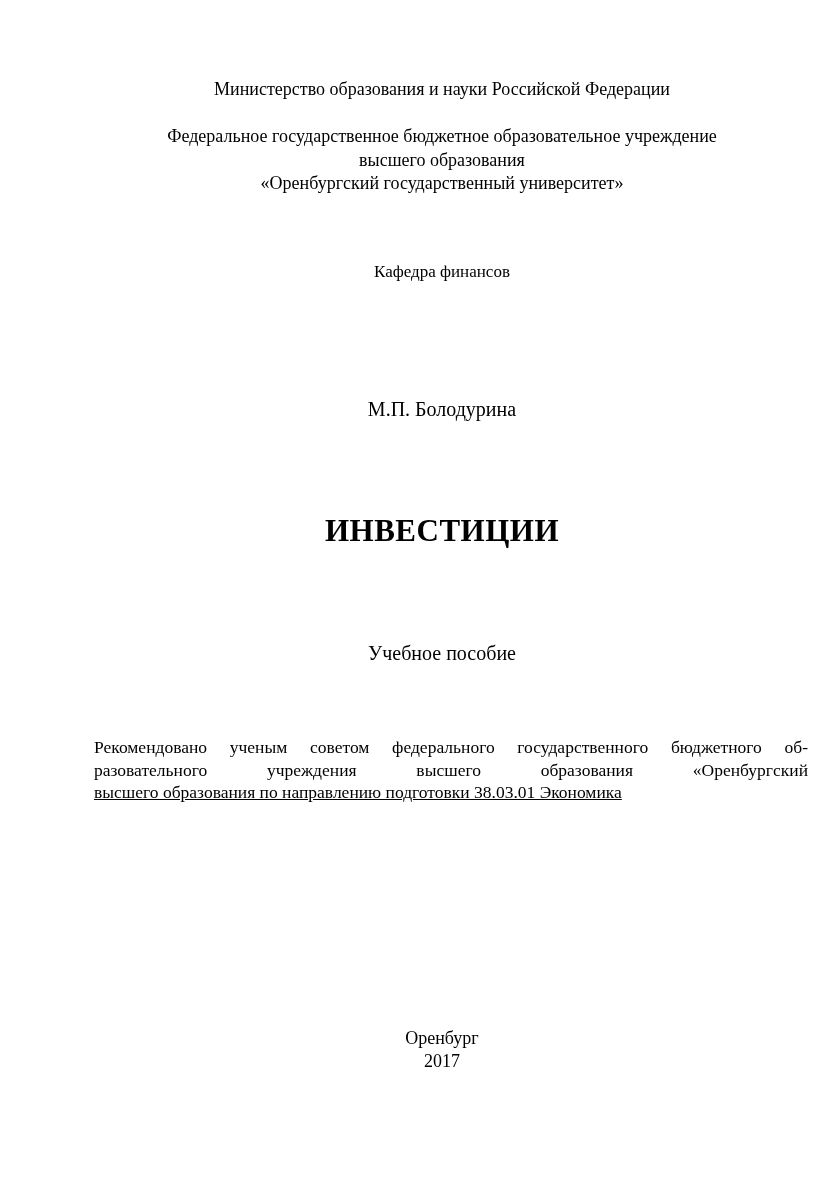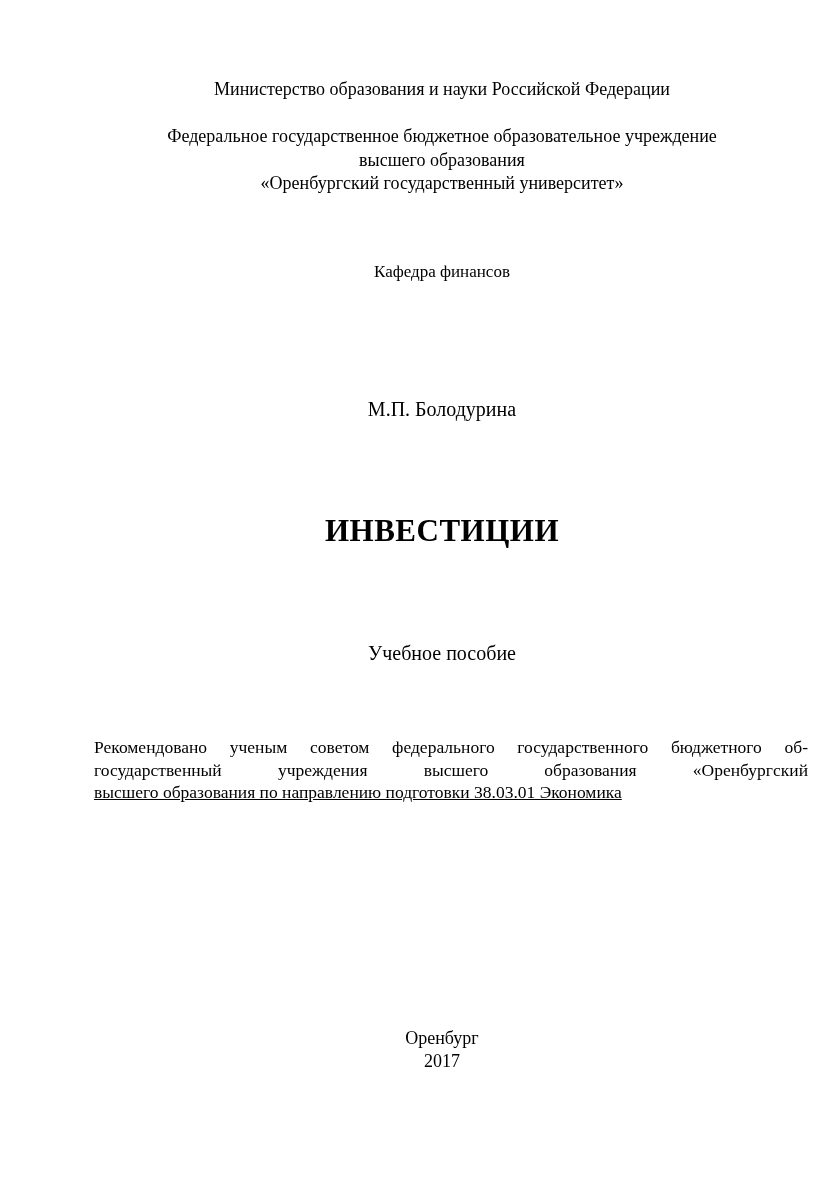--- a/index.html
+++ b/index.html
@@ -33,18 +33,18 @@
 <div class="line inst2">высшего образования</div>
 <div class="line inst3">«Оренбургский государственный университет»</div>
 <div class="line dept">Кафедра финансов</div>
 
 <div class="line author">М.П. Болодурина</div>
 <div class="line title">ИНВЕСТИЦИИ</div>
 <div class="line subtitle">Учебное пособие</div>
 
 <div class="rec">
   <span class="rl">Рекомендовано  ученым советом  федерального государственного   бюджетного   об-</span>
-  <span class="rl">государственный    учреждения    высшего    образования  «Оренбургский</span>
+  <span class="rl">разовательного    учреждения    высшего    образования  «Оренбургский</span>
   <span class="rl last">высшего   образования  по направлению  подготовки  38.03.01 Экономика</span>
 </div>
 
 <div class="line city">Оренбург</div>
 <div class="line year">2017</div>
 
 </body></html>

